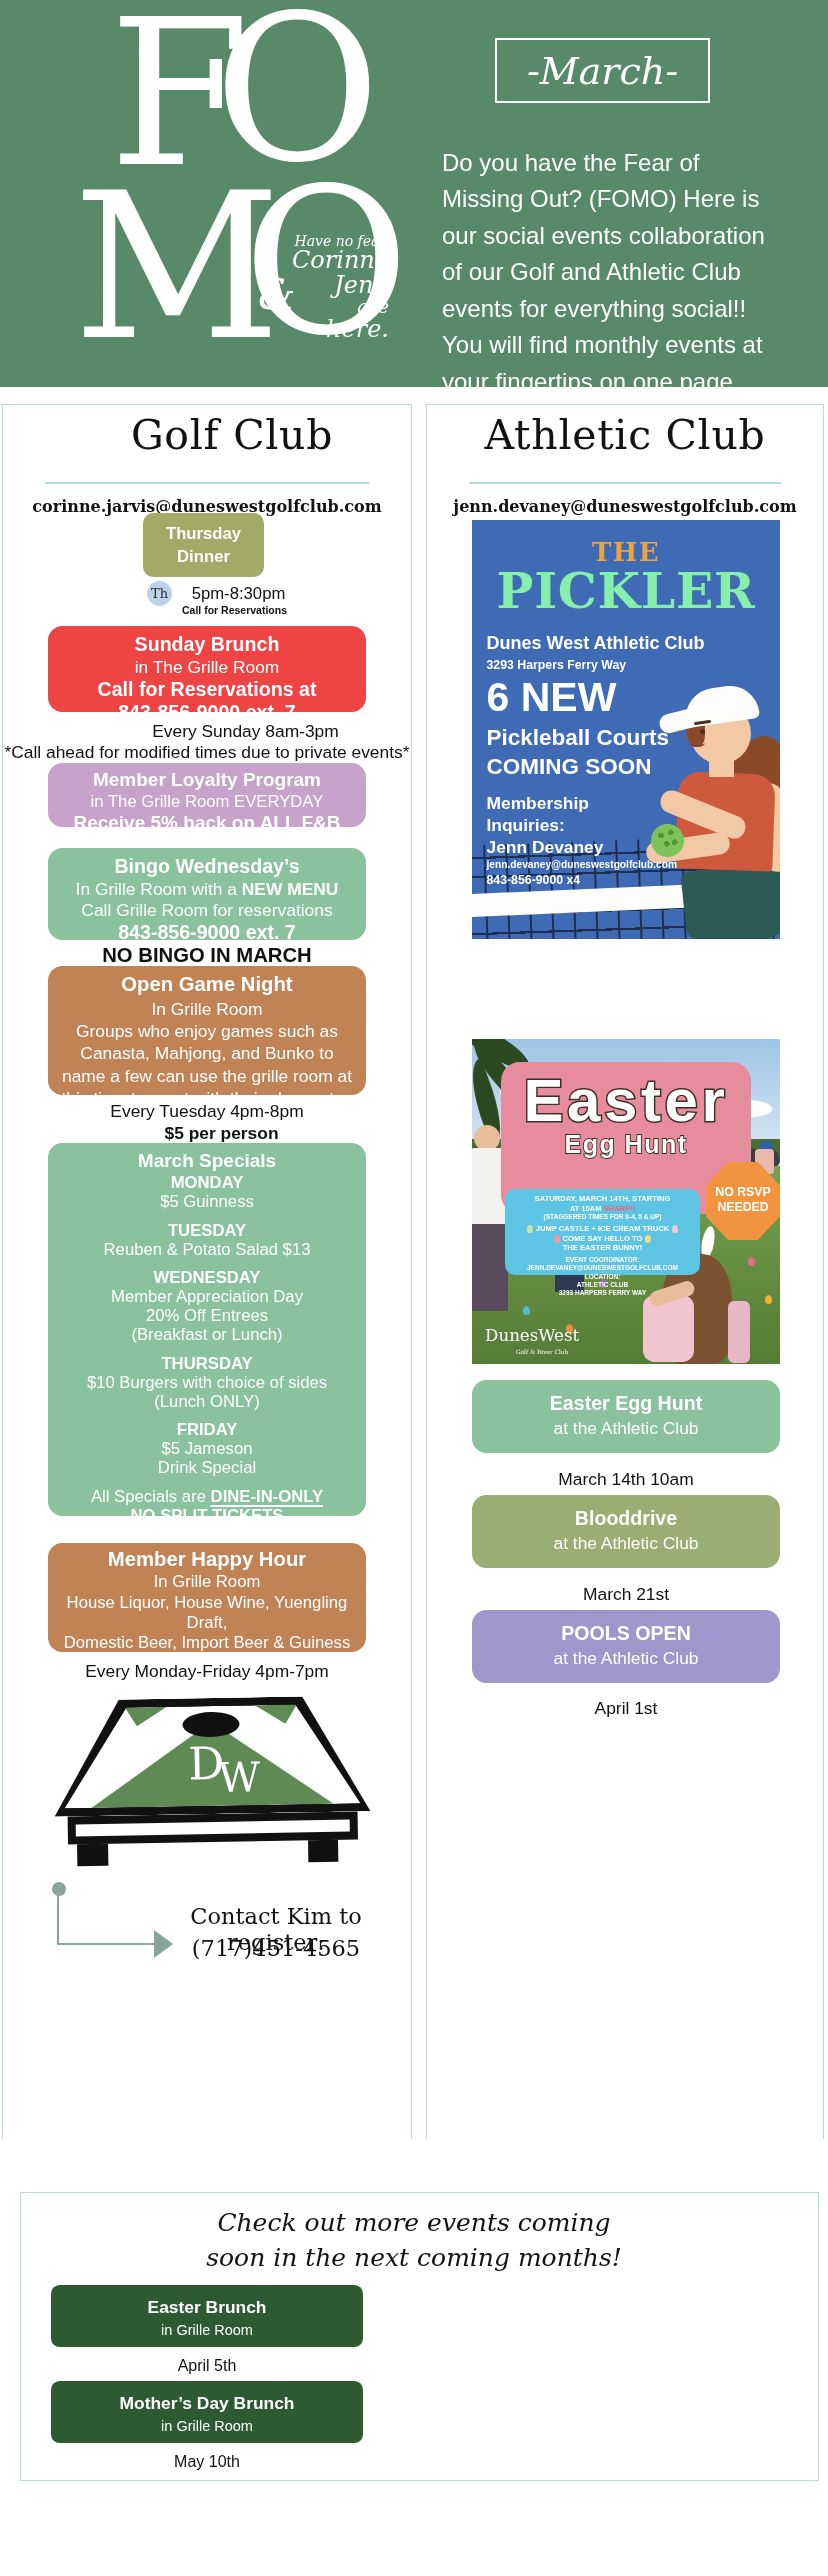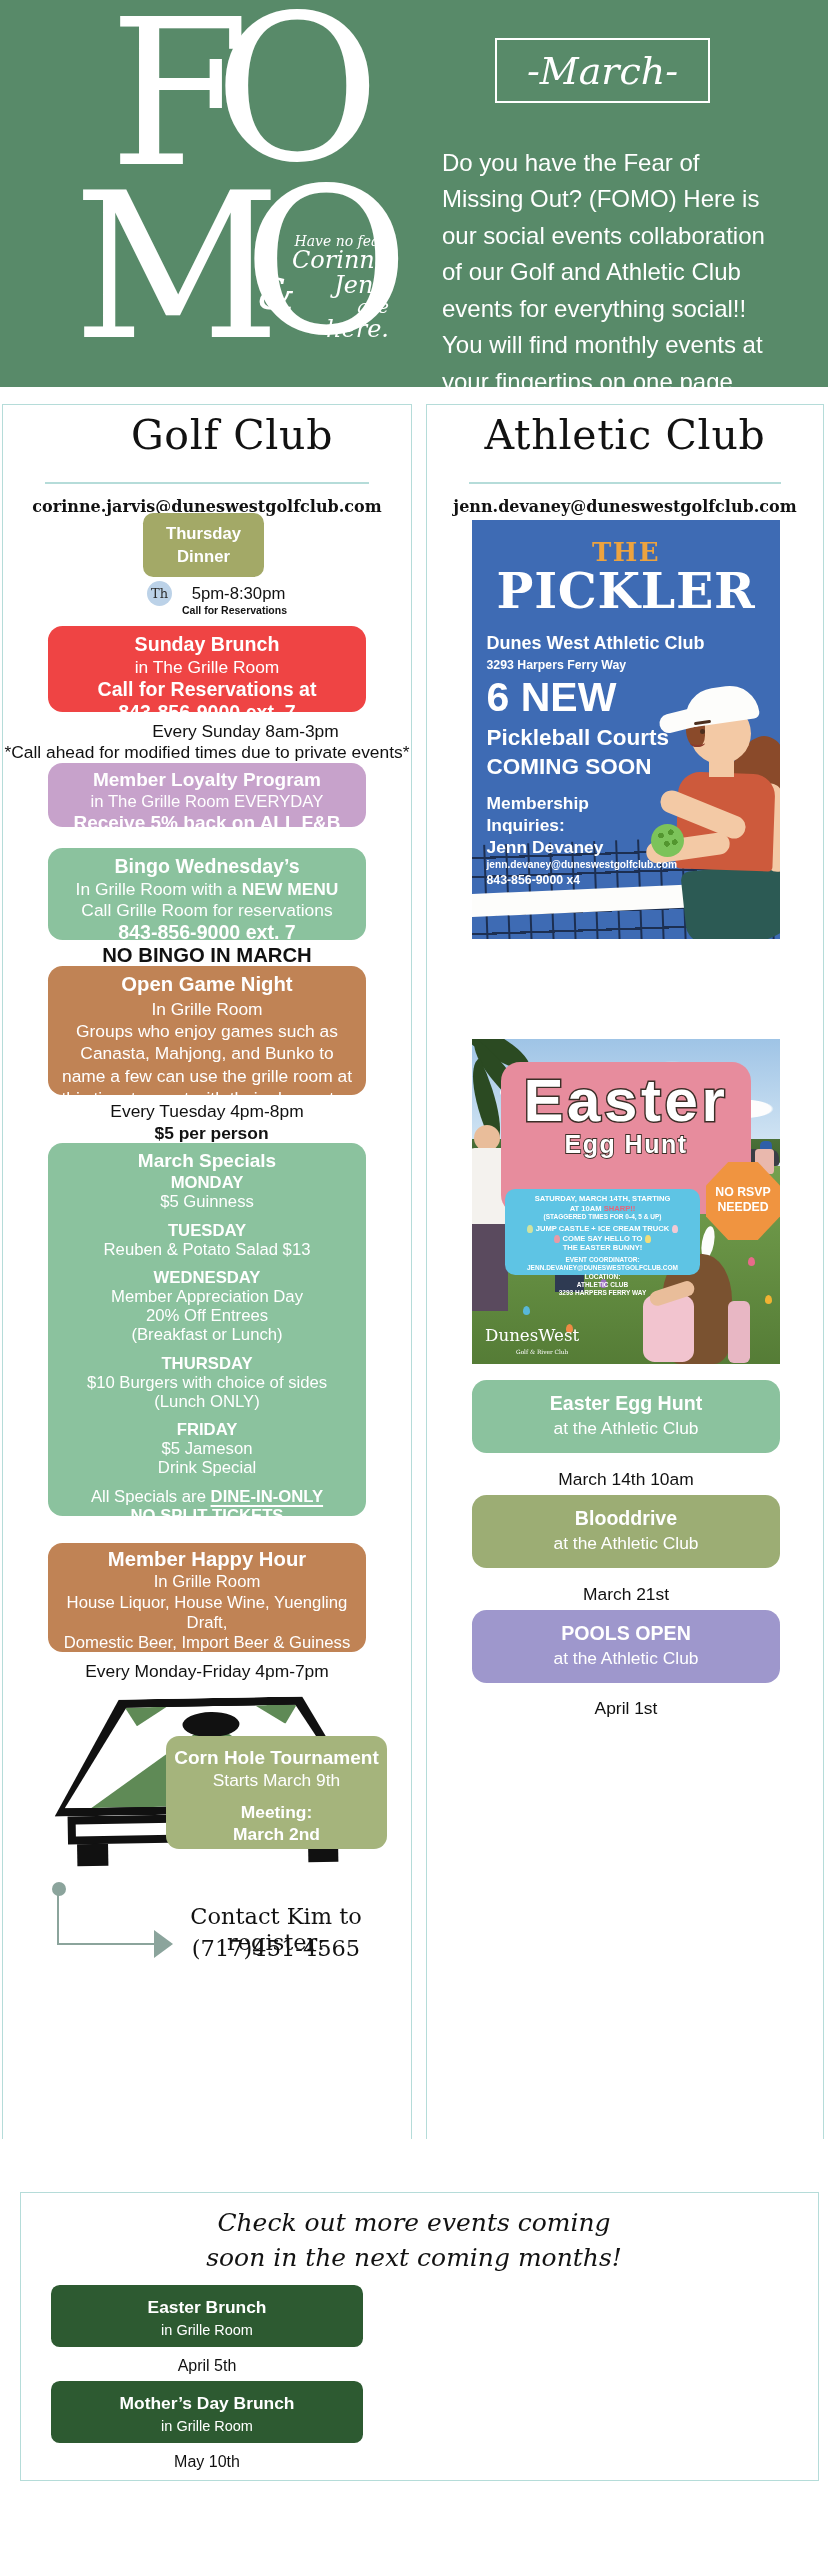--- a/index.html
+++ b/index.html
@@ -70,21 +70,21 @@
   .connector-dot { position:absolute; left:52px; top:1882px; width:14px; height:14px; border-radius:50%; background:#8ba49c; }
   .connector-v { position:absolute; left:57px; top:1895px; width:2.2px; height:49px; background:#8ba49c; }
   .connector-h { position:absolute; left:57px; top:1943px; width:97px; height:2.2px; background:#8ba49c; }
   .connector-arrow { position:absolute; left:154px; top:1930px; width:0; height:0; border-left:19px solid #8ba49c; border-top:14px solid transparent; border-bottom:14px solid transparent; }
   .contact1 { left:145px; top:1903px; width:262px; font-family:"DejaVu Serif",serif; font-size:22.5px; color:#121212; }
   .contact2 { left:145px; top:1935px; width:262px; font-family:"DejaVu Serif",serif; font-size:22.5px; color:#121212; }
 
   
   .pickler { position:absolute; left:472px; top:520px; width:308px; height:419px; background:#3e6bb4; overflow:hidden; color:#fff; }
   .pk-the { position:absolute; left:0; top:17.4px; width:100%; text-align:center; color:#eda33f; font-family:"DejaVu Serif",serif; font-weight:bold; font-size:26px; letter-spacing:1.5px; }
-  .pk-title { position:absolute; left:0; top:42px; width:100%; text-align:center; color:#ffffff; font-family:"DejaVu Serif",serif; font-weight:bold; font-size:49px; letter-spacing:0.7px; }
+  .pk-title { position:absolute; left:0; top:42px; width:100%; text-align:center; color:#86efac; font-family:"DejaVu Serif",serif; font-weight:bold; font-size:49px; letter-spacing:0.7px; }
   .pk-club { position:absolute; left:14.5px; top:113px; font-size:18px; font-weight:bold; }
   .pk-addr { position:absolute; left:14.5px; top:138px; font-size:12.3px; font-weight:bold; }
   .pk-big1 { position:absolute; left:14.5px; top:154px; font-size:41px; font-weight:bold; }
   .pk-big2 { position:absolute; left:14.5px; top:205px; font-size:22.5px; font-weight:bold; }
   .pk-big3 { position:absolute; left:14.5px; top:234px; font-size:22.5px; font-weight:bold; }
   .pk-m1 { position:absolute; left:14.5px; top:273px; font-size:17.4px; font-weight:bold; }
   .pk-m2 { position:absolute; left:14.5px; top:295px; font-size:17.4px; font-weight:bold; }
   .pk-m3 { position:absolute; left:14.5px; top:317px; font-size:17.4px; font-weight:bold; }
   .pk-m4 { position:absolute; left:14.5px; top:339px; font-size:10.2px; font-weight:bold; }
   .pk-m5 { position:absolute; left:14.5px; top:353px; font-size:12.3px; font-weight:bold; }
@@ -208,21 +208,21 @@
     <div class="t">843-856-9000 ext. 7</div>
   </div>
   <div class="plain b" style="left:1.5px; top:944px; width:411px; font-size:20.3px;">NO BINGO IN MARCH</div>
 
   <div class="box game-box" style="background-color: rgb(192, 131, 85);">
     <div class="t">Open Game Night</div>
     <div>In Grille Room</div>
     <div style="padding:0 10.2px;">Groups who enjoy games such as Canasta, Mahjong, and Bunko to name a few can use the grille room at this time to meet with their play mates during our Happy Hour hours.</div>
   </div>
   <div class="plain" style="left:1.5px; top:1101px; width:411px;">Every Tuesday 4pm-8pm</div>
-  <div class="plain b" style="left:6px; top:1123px; width:411px;">$5 per person</div>
+  <div class="plain b" style="left:16px; top:1123px; width:411px;">$5 per person</div>
 
   <div class="box spec-box" style="background-color: rgb(139, 194, 158);">
     <div class="t">March Specials</div>
     <div>
       <div class="b">MONDAY</div>
       <div>$5 Guinness</div>
     </div>
     <div class="spec-group">
       <div class="b">TUESDAY</div>
       <div>Reuben &amp; Potato Salad $13</div>
@@ -267,27 +267,20 @@
         <div class="board-hole"></div>
         <span class="dw" style="left:42%; top:35px;">D</span>
         <span class="dw" style="left:52%; top:52px; font-size:41px;">W</span>
       </div>
     </div>
     <div class="board-rail"></div>
     <div class="board-foot" style="left:22px;"></div>
     <div class="board-foot" style="right:33px;"></div>
   </div>
 
-  <div class="box corn-box" style="background-color: rgb(165, 180, 124);">
-    <div class="t">Corn Hole Tournament</div>
-    <div>Starts March 9th</div>
-    <div style="height:10.2px;"></div>
-    <div class="b">Meeting:</div>
-    <div class="b">March 2nd</div>
-  </div>
 
   <div class="connector-dot"></div>
   <div class="connector-v"></div>
   <div class="connector-h"></div>
   <div class="connector-arrow"></div>
   <div class="plain contact1 serif">Contact Kim to register:</div>
   <div class="plain contact2 serif">(717)451-4565</div>
 
   <div class="colbox ath"></div>
   <div class="col-title" style="left:426px; width:398px;">Athletic Club</div>

